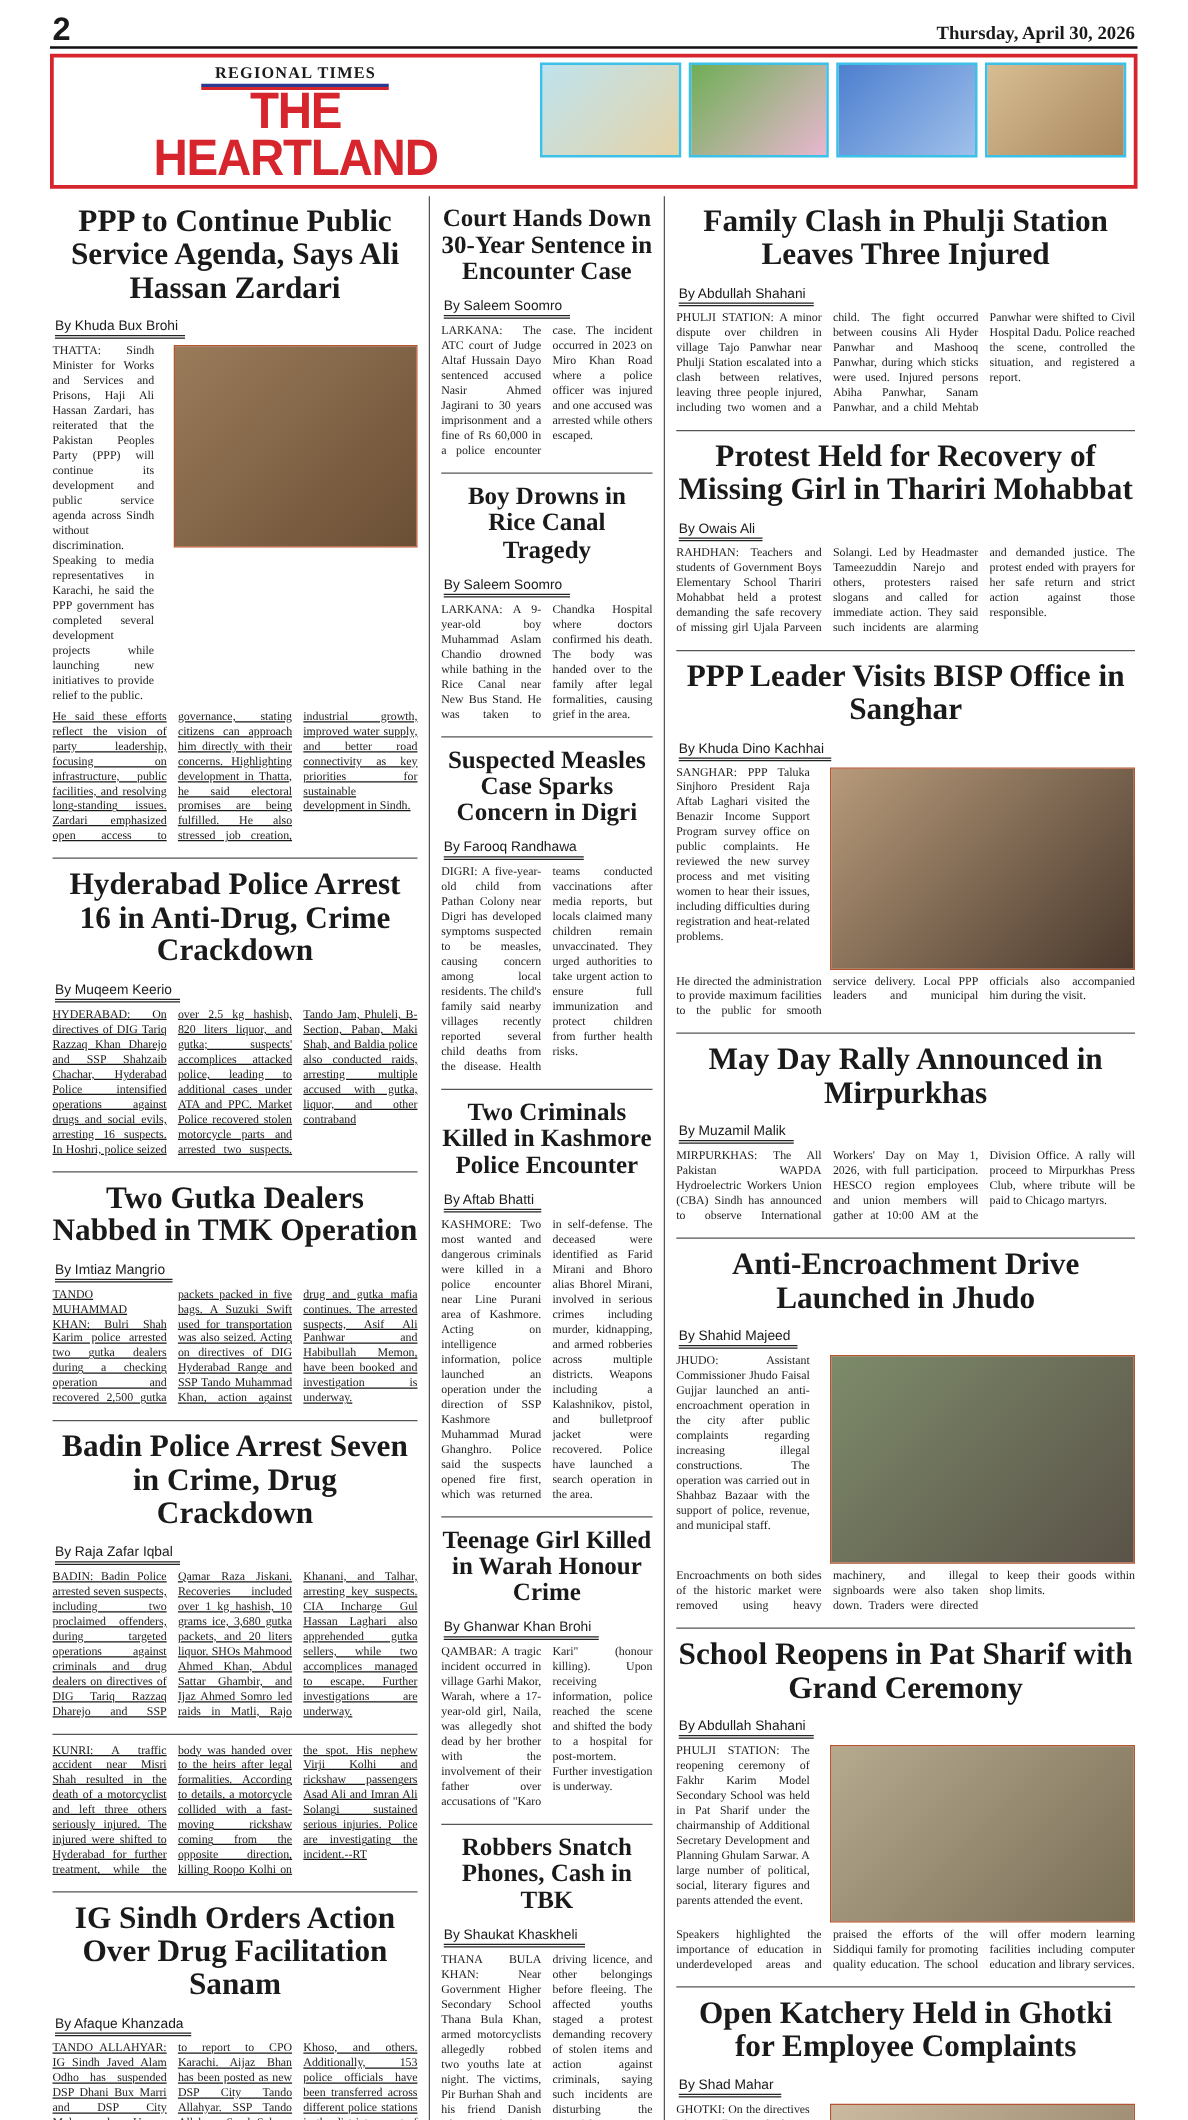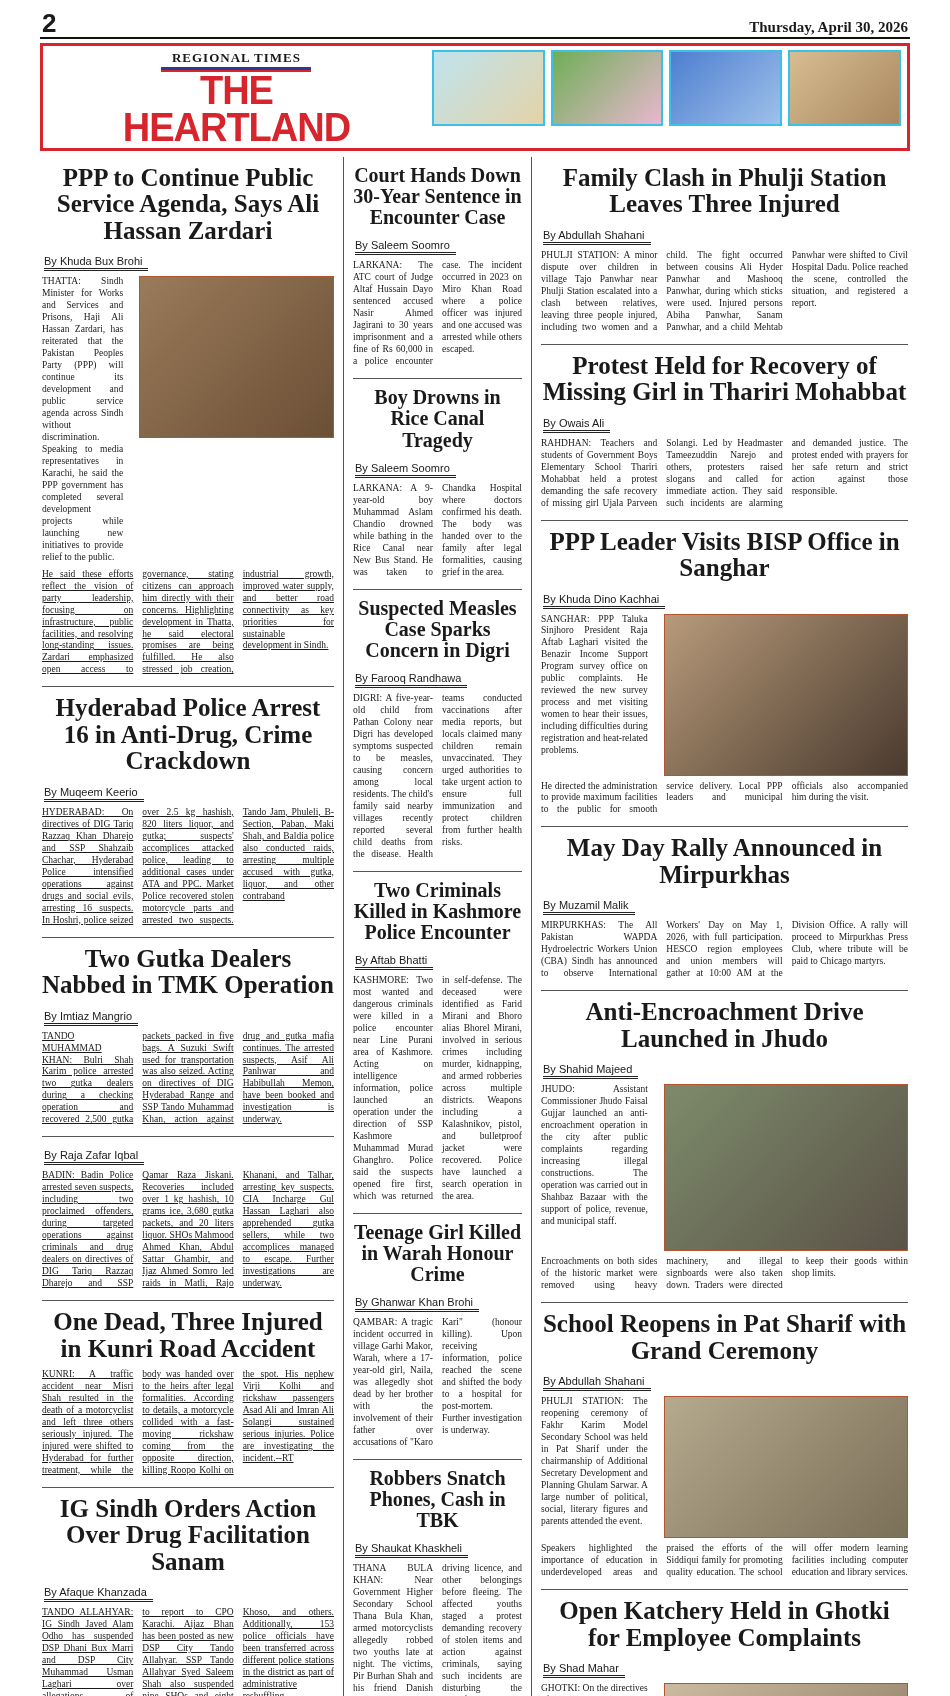--- a/index.html
+++ b/index.html
@@ -93,29 +93,29 @@
   <article class="article">
     <h2 class="headline">Two Gutka Dealers Nabbed in TMK Operation</h2>
     <div class="byline-row">
       <span class="byline">By Imtiaz Mangrio</span>
     </div>
 
     <div class="body body-text">TANDO MUHAMMAD KHAN: Bulri Shah Karim police arrested two gutka dealers during a checking operation and recovered 2,500 gutka packets packed in five bags. A Suzuki Swift used for transportation was also seized. Acting on directives of DIG Hyderabad Range and SSP Tando Muhammad Khan, action against drug and gutka mafia continues. The arrested suspects, Asif Ali Panhwar and Habibullah Memon, have been booked and investigation is underway.</div>
   </article>
 
   <article class="article">
+    <h2 class="headline">Badin Police Arrest Seven in Crime, Drug Crackdown</h2>
     <div class="byline-row">
       <span class="byline">By Raja Zafar Iqbal</span>
     </div>
 
     <div class="body body-text">BADIN: Badin Police arrested seven suspects, including two proclaimed offenders, during targeted operations against criminals and drug dealers on directives of DIG Tariq Razzaq Dharejo and SSP Qamar Raza Jiskani. Recoveries included over 1 kg hashish, 10 grams ice, 3,680 gutka packets, and 20 liters liquor. SHOs Mahmood Ahmed Khan, Abdul Sattar Ghambir, and Ijaz Ahmed Somro led raids in Matli, Rajo Khanani, and Talhar, arresting key suspects. CIA Incharge Gul Hassan Laghari also apprehended gutka sellers, while two accomplices managed to escape. Further investigations are underway.</div>
   </article>
 
   <article class="article">
-    <h2 class="headline">One Dead, Three Injured in Kunri Road Accident</h2>
 
     <div class="body body-text">KUNRI: A traffic accident near Misri Shah resulted in the death of a motorcyclist and left three others seriously injured. The injured were shifted to Hyderabad for further treatment, while the body was handed over to the heirs after legal formalities. According to details, a motorcycle collided with a fast-moving rickshaw coming from the opposite direction, killing Roopo Kolhi on the spot. His nephew Virji Kolhi and rickshaw passengers Asad Ali and Imran Ali Solangi sustained serious injuries. Police are investigating the incident.--RT</div>
   </article>
 
   <article class="article">
     <h2 class="headline">IG Sindh Orders Action Over Drug Facilitation Sanam</h2>
     <div class="byline-row">
       <span class="byline">By Afaque Khanzada</span>
     </div>
 

